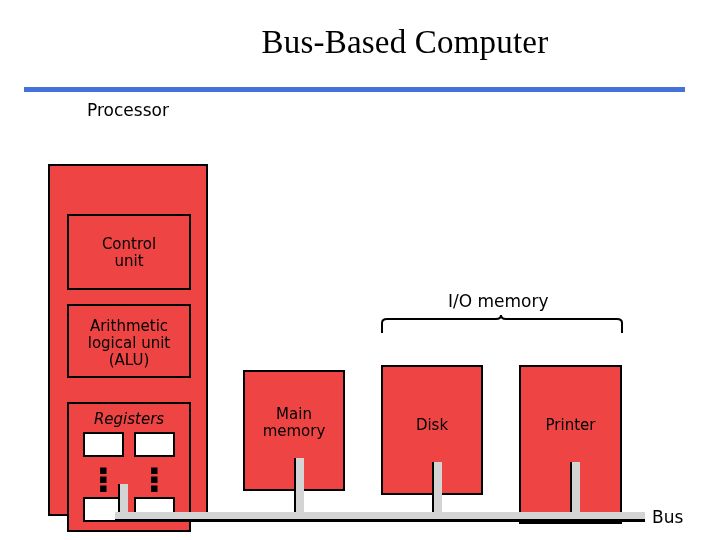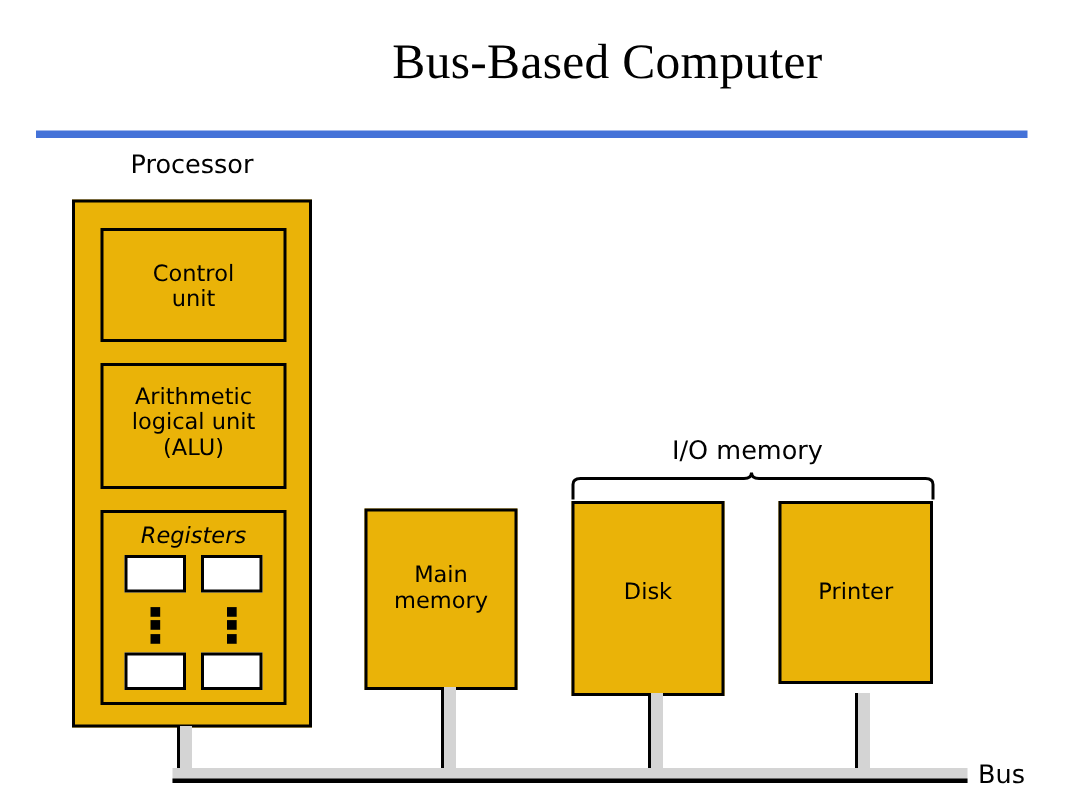--- a/index.html
+++ b/index.html
@@ -46,21 +46,22 @@
     width: 661px;
     height: 5px;
     background: #4472d8;
   }
 
   
   .dbox {
     position: absolute;
     box-sizing: border-box;
     border: 2px solid #000000;
-    background: #eab308;
+    background: #ef4444;
+    margin-top: 31px;
   }
   .dbox-label {
     position: absolute;
     left: 0;
     width: 100%;
     text-align: center;
     color: #000000;
     font-family: "DejaVu Sans", sans-serif;
     font-size: 15px;
     line-height: 17px;
@@ -73,21 +74,21 @@
     font-size: 17px;
     line-height: 17px;
     white-space: nowrap;
   }
 
   
   #processor-label { left: 48px; top: 102px; width: 160px; text-align: center; }
 
   #processor-box   { left: 48px;  top: 133px; width: 160px; height: 352px; }
   #control-unit-box{ left: 65px;  top: 150px; width: 124px; height: 76px;  }
-  #alu-box         { left: 65px;  top: 240px; width: 124px; height: 84px;  }
+  #alu-box         { left: 65px;  top: 240px; width: 124px; height: 74px;  }
   #registers-box   { left: 65px;  top: 338px; width: 124px; height: 130px; }
 
   #control-unit-box .dbox-label { top: 20px; }
   #alu-box .dbox-label { top: 12px; }
   #registers-label { position:absolute; left:0; top:6px; width:100%; text-align:center; font-size:15px; font-family:"DejaVu Sans",sans-serif; color:#000; }
 
   .reg-cell {
     position: absolute;
     box-sizing: border-box;
     border: 2px solid #000000;
@@ -103,21 +104,21 @@
     font-size: 13px;
     line-height: 9px;
     color: #000000;
     font-weight: bold;
   }
   .reg-dots span { display: block; }
 
   
   #main-memory-box { left: 243px; top: 339px; width: 102px; height: 121px; }
   #disk-box        { left: 381px; top: 334px; width: 102px; height: 130px; }
-  #printer-box     { left: 519px; top: 334px; width: 103px; height: 122px; }
+  #printer-box     { left: 519px; top: 334px; width: 103px; height: 159px; }
 
   #main-memory-box .dbox-label { top: 34px; }
   #disk-box .dbox-label  { top: 50px; }
   #printer-box .dbox-label { top: 50px; }
 
   
   #io-devices-label { left: 448px; top: 293px; }
 
   #io-brace {
     position: absolute;

